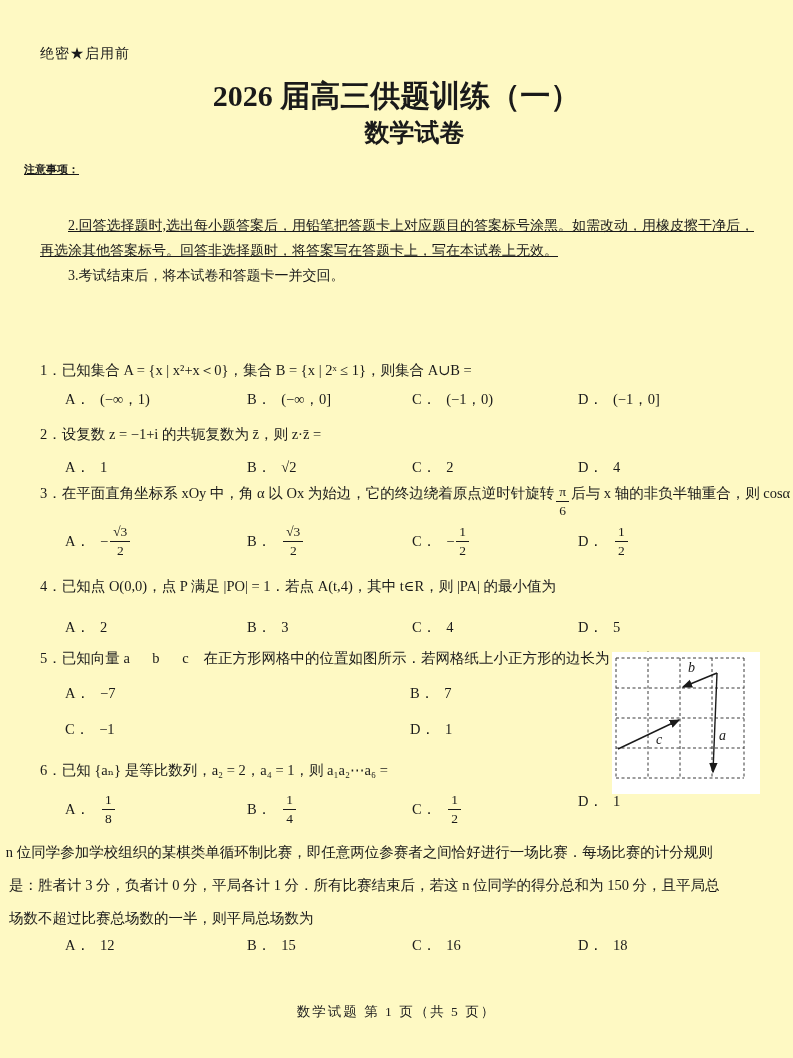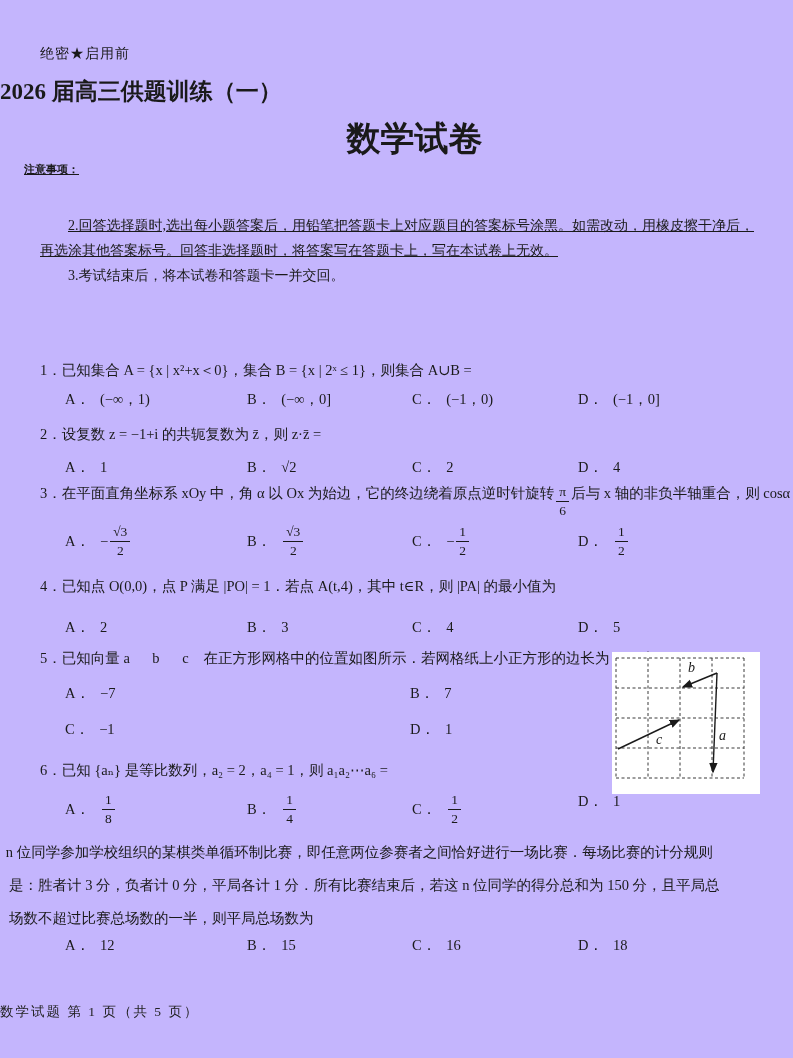--- a/index.html
+++ b/index.html
@@ -1,29 +1,29 @@
 <!DOCTYPE html>
 <html><head>
 <meta charset="utf-8">
 <style>
   * { margin:0; padding:0; box-sizing:border-box; }
   html,body { background:#e8e8e8; }
   .page {
     position:relative;
     width:793px; height:1058px;
     margin:0 auto;
-    background:#c4b5fd;
+    background:#fef9c3;
     font-family:"Liberation Serif","DejaVu Serif",serif;
     color:#1a1a1a;
     overflow:hidden;
   }
   .abs { position:absolute; }
   .stamp { left:40px; top:45px; font-size:14px; letter-spacing:1px; }
-  .title { left:0; right:0; top:76px; font-size:23px; font-weight:bold; }
-  .subtitle { left:0; right:0; top:116px; text-align:center; font-size:34px; font-weight:bold;margin-left:36px; }
+  .title { left:0; right:0; top:76px; text-align:center; font-size:30px; font-weight:bold; }
+  .subtitle { left:0; right:0; top:116px; text-align:center; font-size:25px; font-weight:bold;margin-left:36px; }
   .notice-h { left:24px; top:162px; font-size:11px; font-weight:bold;text-decoration:underline; }
   .notice-p { left:40px; width:716px; font-size:14px; line-height:25px; text-indent:2em; }
   .n1 { top:188px; } .n2 { top:213px;text-decoration:underline; } .n3 { top:263px; }
   .section-h { left:40px; top:316px; width:725px; font-size:15px; font-weight:bold; line-height:24px; }
   .stem { left:40px; width:735px; font-size:14.5px; white-space:nowrap; }
   .q1s { top:352px;margin-top:9px; } .q2s { top:425px; } .q4s { top:577px; }
   .q5s { top:649px; width:753px; overflow:hidden; } .q6s { top:761px; }
   .q3s { top:484px; display:flex; align-items:flex-start; white-space:nowrap; }
   .q7s { top:836px; width:727px; font-size:14.5px; line-height:33px;
          padding-left:9px; text-indent:-25px; white-space:normal; }
@@ -33,21 +33,21 @@
   .o1 { left:65px; } .o2 { left:247px; } .o3 { left:412px; } .o4 { left:578px; }
   .q5o1 { left:65px; } .q5o2 { left:410px; }
   .r-q1 { top:390px; } .r-q2 { top:458px; } .r-q3 { top:524px; height:40px; }
   .r-q4 { top:618px; } .r-q5a { top:684px; } .r-q5b { top:720px; }
   .r-q6 { top:792px; height:40px; } .r-q7 { top:936px; }
   .frac { display:inline-flex; flex-direction:column; align-items:center;
           vertical-align:middle; line-height:1.15; font-size:13.5px; margin:0 2px; }
   .frac .num { border-bottom:1.2px solid #1a1a1a; padding:0 3px 1px; }
   .frac .den { padding-top:1px; }
   .figure { left:612px; top:652px; background:#ffffff; }
-  .footer { left:0; right:0; top:1003px; font-size:13.5px; color:#222; letter-spacing:2px; }
+  .footer { left:0; right:0; top:1003px; text-align:center; font-size:13.5px; color:#222; letter-spacing:2px; }
 </style>
 </head>
 <body>
 
 <div class="page">
 
   <div class="abs stamp">绝密★启用前</div>
   <div class="abs title">2026 届高三供题训练（一）</div>
   <div class="abs subtitle">数学试卷</div>
 

